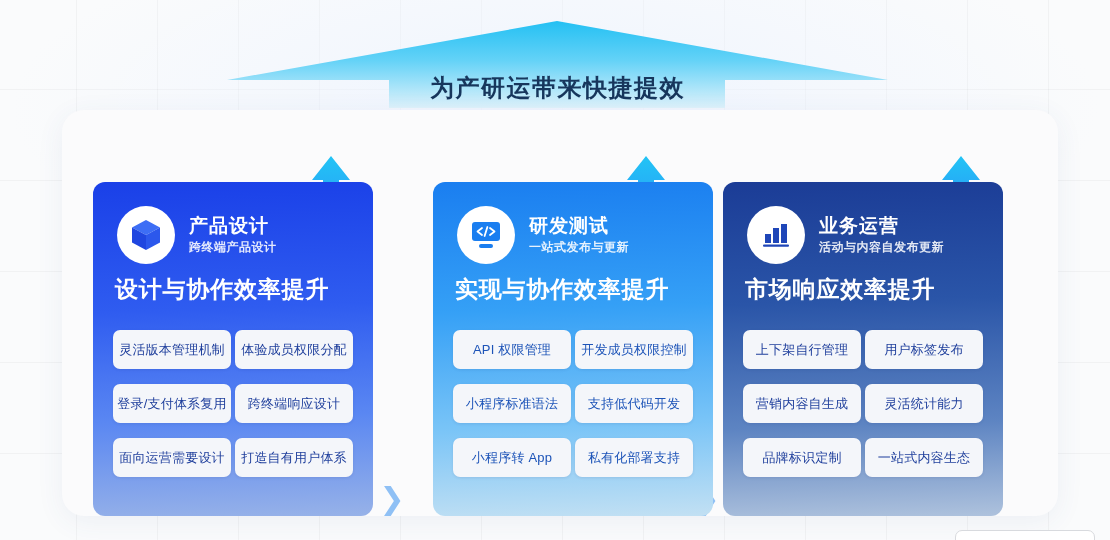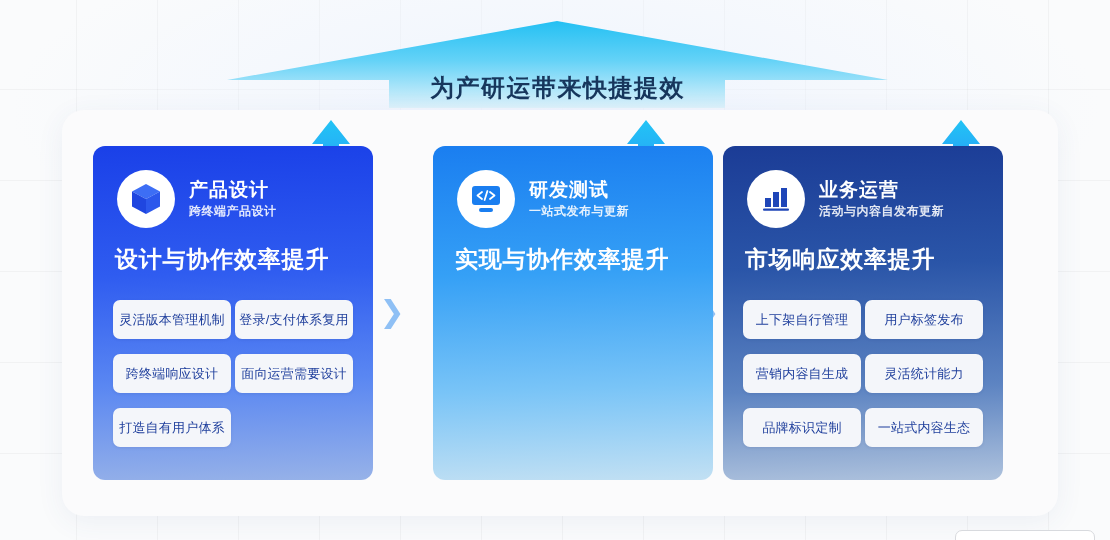--- a/index.html
+++ b/index.html
@@ -76,21 +76,21 @@
   }
 
   
   #cards {
     position: absolute;
     left: 62px;
     top: 110px;
     width: 996px;
     height: 406px;
     display: flex;
-    align-items: center;
+    align-items: flex-end;
   }
 
   .card-slot {
     position: relative;
     width: 280px;
     height: 334px;
     margin-left: 31px;
   }
 
   .chev {
@@ -163,21 +163,21 @@
   }
   .card-sub {
     font-size: 12px;
     color: rgba(255,255,255,0.88);
     letter-spacing: 0.5px;
     line-height: 1.1;
     font-weight: bold;
   }
 
   .card-heading {
-    margin-top: 17px;
+    margin-top: 11px;
     font-size: 23px;
     font-weight: bold;
     color: #ffffff;
     letter-spacing: 0.8px;
     line-height: 1.1;
     padding-left: 2px;
     white-space: nowrap;
   }
 
   .tag-grid {
@@ -263,20 +263,21 @@
           </svg>
         </div>
         <div class="head-text">
           <div class="card-title">产品设计</div>
           <div class="card-sub">跨终端产品设计</div>
         </div>
       </div>
       <div class="card-heading">设计与协作效率提升</div>
       <div class="tag-grid">
         <div class="tag">灵活版本管理机制</div>
+        <div class="tag">体验成员权限分配</div>
         <div class="tag">登录/支付体系复用</div>
         <div class="tag">跨终端响应设计</div>
         <div class="tag">面向运营需要设计</div>
         <div class="tag">打造自有用户体系</div>
       </div>
     </div>
   </div>
 
   <div class="chev">❯</div>
 
@@ -304,20 +305,28 @@
             <path d="M17.4 7 L14.6 16" stroke="#ffffff" stroke-width="1.8" fill="none" stroke-linecap="round"></path>
             <rect x="9" y="24" width="14" height="4" rx="2" fill="#1a7ef0"></rect>
           </svg>
         </div>
         <div class="head-text">
           <div class="card-title">研发测试</div>
           <div class="card-sub">一站式发布与更新</div>
         </div>
       </div>
       <div class="card-heading">实现与协作效率提升</div>
+      <div class="tag-grid">
+        <div class="tag">API 权限管理</div>
+        <div class="tag">开发成员权限控制</div>
+        <div class="tag">小程序标准语法</div>
+        <div class="tag">支持低代码开发</div>
+        <div class="tag">小程序转 App</div>
+        <div class="tag">私有化部署支持</div>
+      </div>
     </div>
   </div>
 
   <div class="chev">❯</div>
 
   <div class="card-slot" style="margin-left:0;">
     <div class="up-arrow">
       <svg viewBox="0 0 40 120" xmlns="http://www.w3.org/2000/svg">
         <defs>
           <linearGradient id="ua3" x1="0.5" y1="0" x2="0.5" y2="1">

